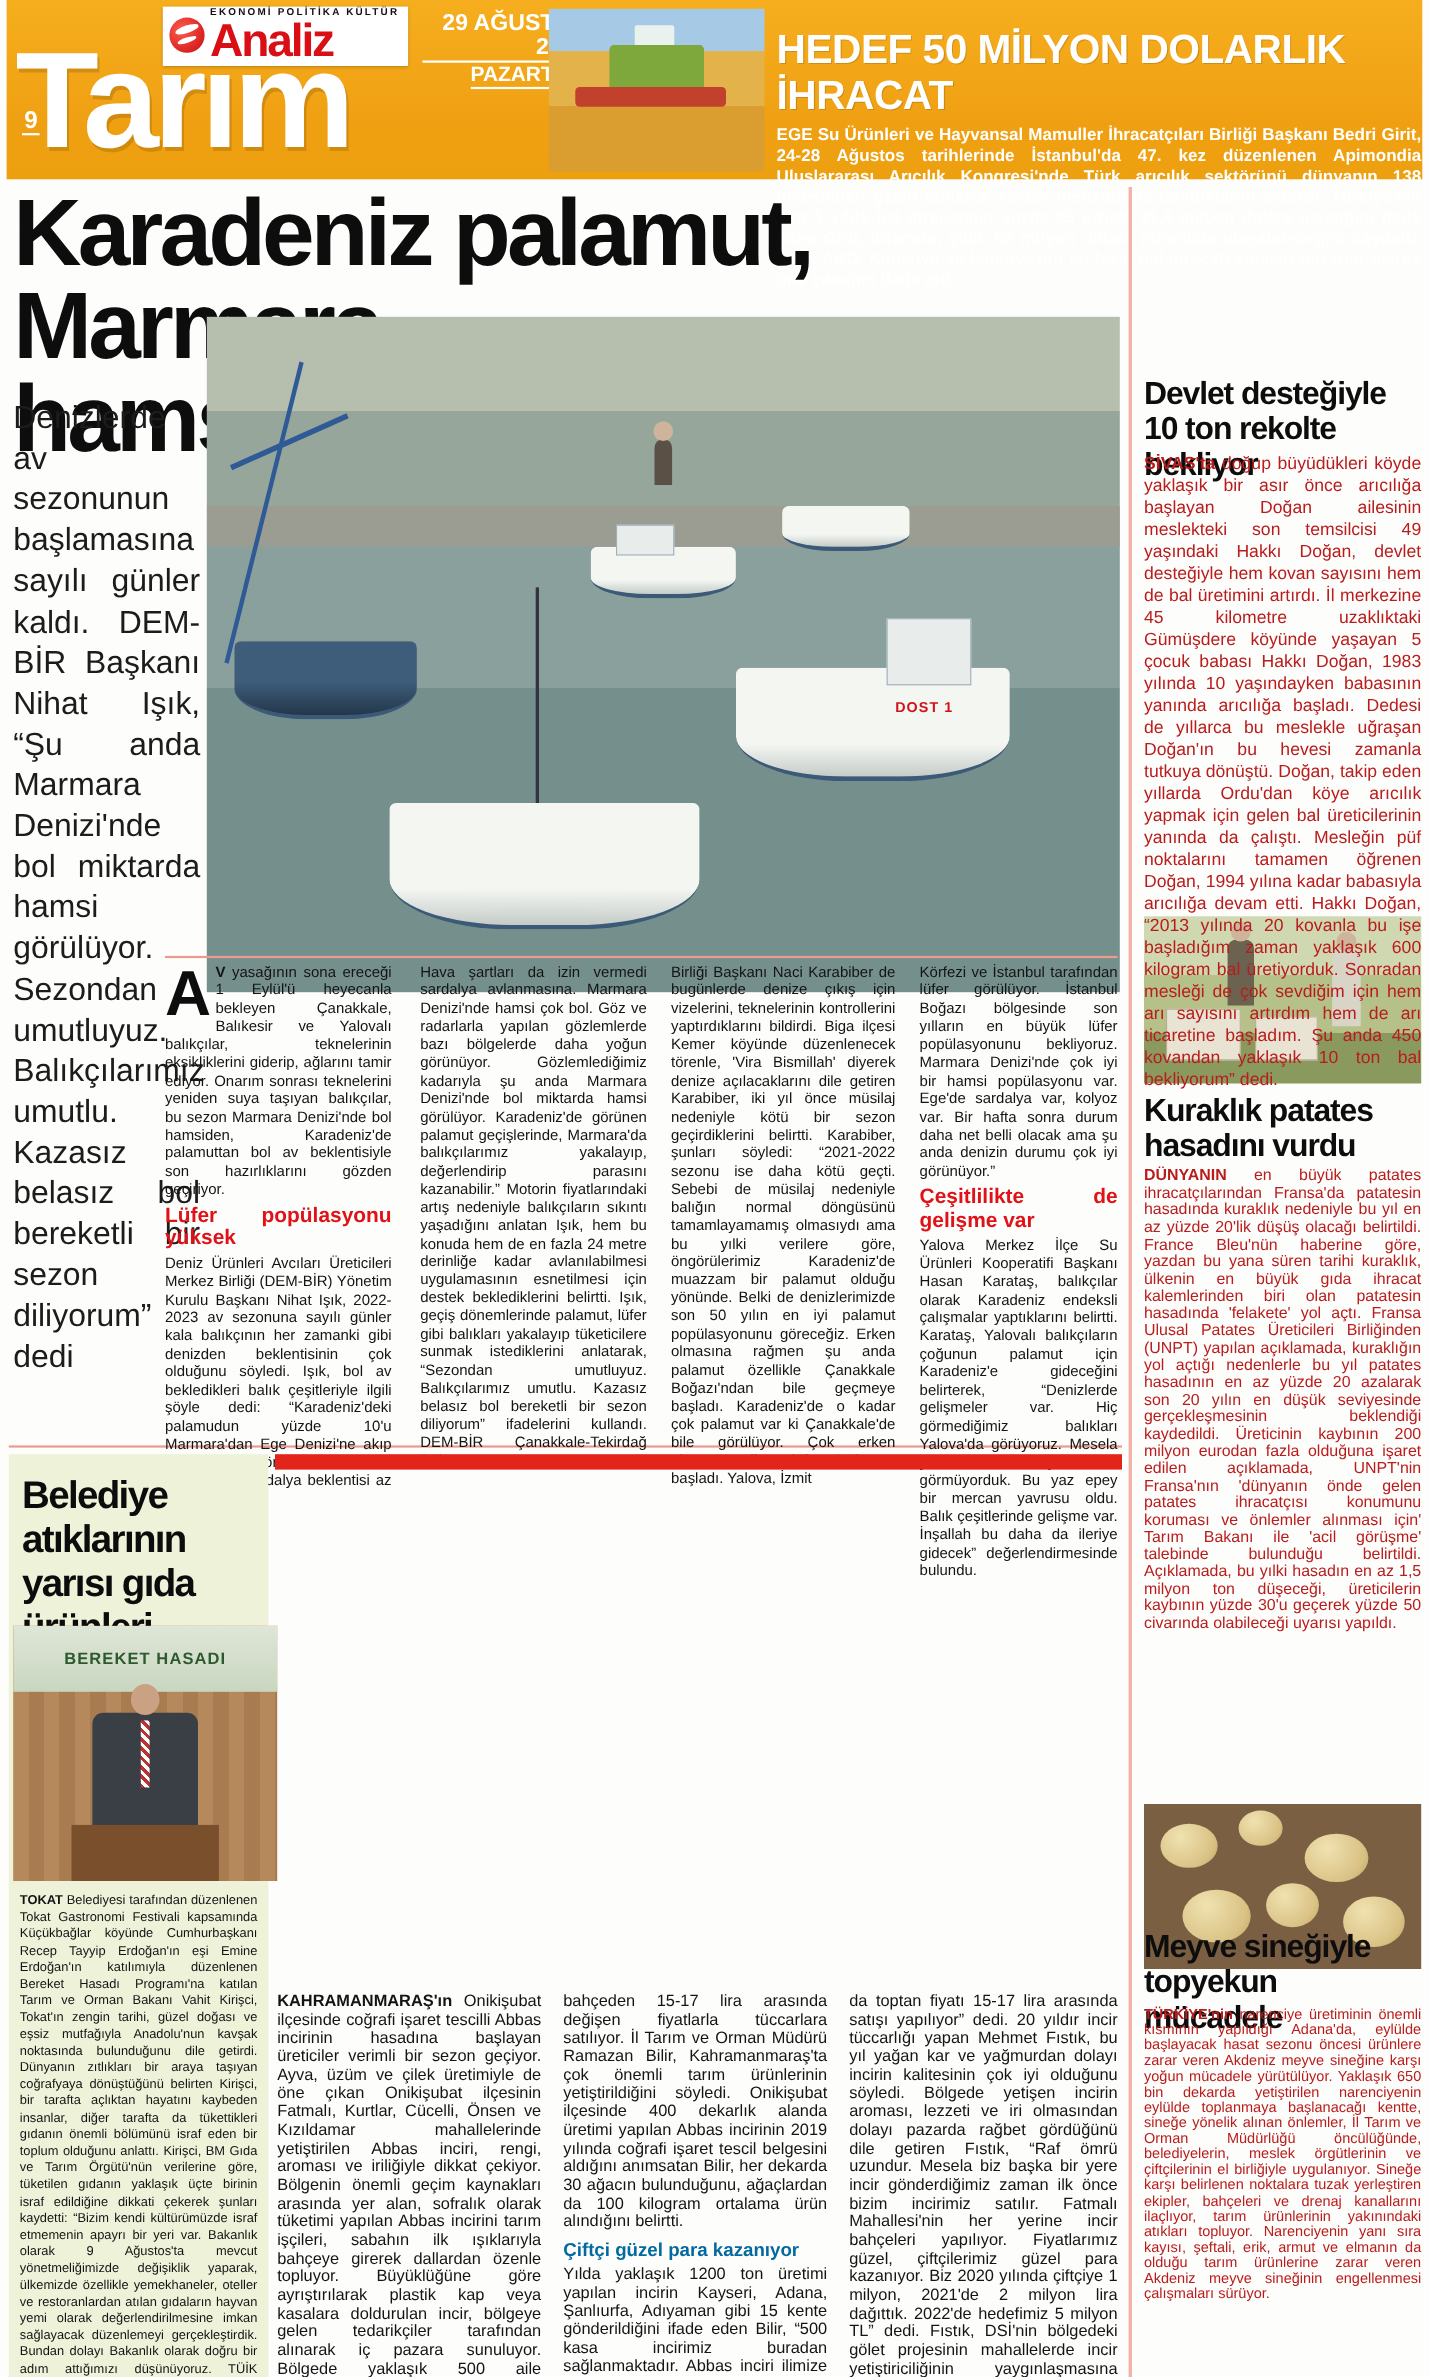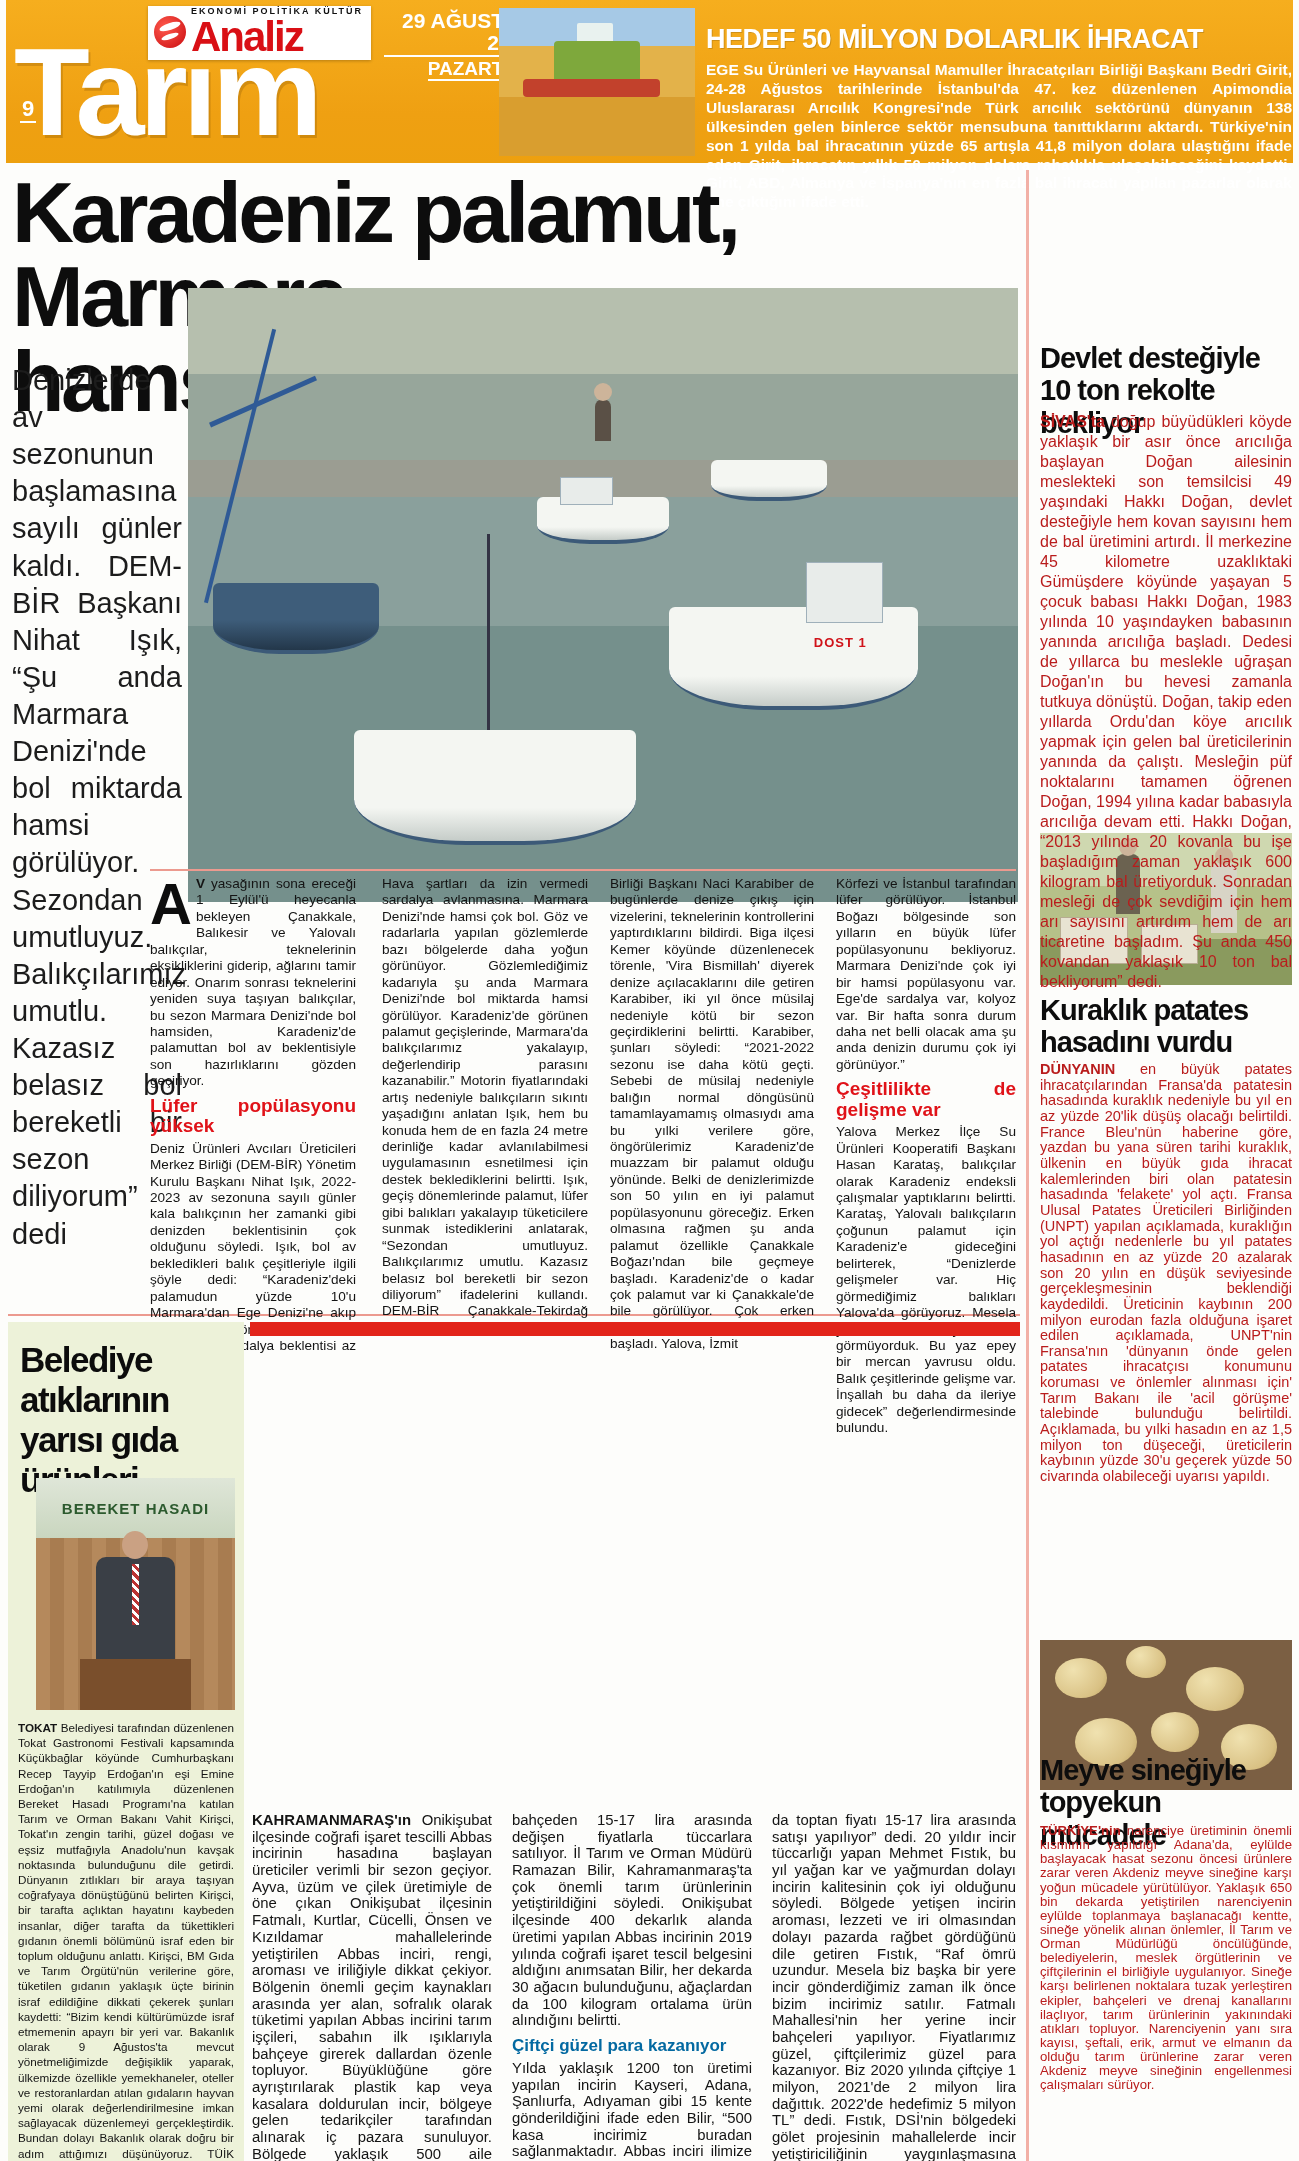--- a/index.html
+++ b/index.html
@@ -14,21 +14,21 @@
   .globe{width:32px;height:32px;border-radius:50%;background:radial-gradient(circle at 35% 35%,#ff5a4d,#c90b0f);
          position:relative;margin-right:5px;}
   .globe:before{content:"";position:absolute;left:5px;top:7px;width:22px;height:7px;background:#fff;border-radius:50%;transform:rotate(-18deg);}
   .globe:after{content:"";position:absolute;left:7px;top:18px;width:18px;height:5px;background:#fff;border-radius:50%;transform:rotate(-18deg);}
   .dateline{color:#fff;font-weight:900;text-align:right;line-height:1.05;}
   .dateline .d1{font-size:21px;border-bottom:2px solid #fff;display:inline-block;padding-bottom:1px;}
   .dateline .d2{font-size:19px;border-bottom:2px solid #fff;display:inline-block;margin-top:2px;}
   .section-title{font-size:124px;font-weight:900;color:#fff;letter-spacing:-5px;line-height:1;
                  text-shadow:2px 3px 0 rgba(120,70,0,.25);}
   .pageno{color:#fff;font-weight:bold;font-size:22px;border-bottom:2px solid #fff;padding:0 2px;}
-  .topstory-title{font-size:27px;font-weight:900;color:#fff;letter-spacing:-0.5px;text-shadow:1px 1px 0 rgba(0,0,0,.15);}
+  .topstory-title{font-size:37px;font-weight:900;color:#fff;letter-spacing:-0.5px;text-shadow:1px 1px 0 rgba(0,0,0,.15);}
   .topstory-body{font-size:15.5px;line-height:1.22;font-weight:bold;color:#fff;text-align:justify;}
   
   .headline{font-size:86px;line-height:.98;font-weight:900;letter-spacing:-3.5px;color:#0d0d0d;}
   .deck{font-size:29px;line-height:1.28;color:#1c1c1c;text-align:justify;}
   .bodytext{font-size:13.6px;line-height:1.21;text-align:justify;color:#141414;}
   .subhead{color:#e01218;font-weight:900;font-size:19px;line-height:1.08;margin:6px 0 4px 0;}
   .dropcap{float:left;font-size:58px;line-height:.82;font-weight:900;padding:4px 4px 0 0;color:#0d0d0d;}
   
   .rail-title{font-size:29px;font-weight:900;line-height:1.12;letter-spacing:-1px;color:#0d0d0d;}
   .rail-body{ text-align:justify;color:#b91c1c;}
@@ -163,21 +163,21 @@
     <div class="spud" style="left:72%;top:56%;width:56px;height:46px;"></div>
   </div>
   <div class="abs rail-title" style="left:1040px;top:994px;width:252px;">Kuraklık patates hasadını vurdu</div>
   <div class="abs rail-body" style="left:1040px;top:1062px;width:252px;height:448px;font-size:14.5px;line-height:1.08;"><b class="lead">DÜNYANIN</b><span> en büyük patates ihracatçılarından Fransa'da patatesin hasadında kuraklık nedeniyle bu yıl en az yüzde 20'lik düşüş olacağı belirtildi. France Bleu'nün haberine göre, yazdan bu yana süren tarihi kuraklık, ülkenin en büyük gıda ihracat kalemlerinden biri olan patatesin hasadında 'felakete' yol açtı. Fransa Ulusal Patates Üreticileri Birliğinden (UNPT) yapılan açıklamada, kuraklığın yol açtığı nedenlerle bu yıl patates hasadının en az yüzde 20 azalarak son 20 yılın en düşük seviyesinde gerçekleşmesinin beklendiği kaydedildi. Üreticinin kaybının 200 milyon eurodan fazla olduğuna işaret edilen açıklamada, UNPT'nin Fransa'nın 'dünyanın önde gelen patates ihracatçısı konumunu koruması ve önlemler alınması için' Tarım Bakanı ile 'acil görüşme' talebinde bulunduğu belirtildi. Açıklamada, bu yılki hasadın en az 1,5 milyon ton düşeceği, üreticilerin kaybının yüzde 30'u geçerek yüzde 50 civarında olabileceği uyarısı yapıldı.</span></div>
 
   <div class="abs rail-title" style="left:1040px;top:1754px;width:252px;">Meyve sineğiyle topyekun mücadele</div>
   <div class="abs rail-body" style="left:1040px;top:1824px;width:252px;height:330px;font-size:13.2px;line-height:1.07;"><b class="lead">TÜRKİYE'nin</b><span> narenciye üretiminin önemli kısmının yapıldığı Adana'da, eylülde başlayacak hasat sezonu öncesi ürünlere zarar veren Akdeniz meyve sineğine karşı yoğun mücadele yürütülüyor. Yaklaşık 650 bin dekarda yetiştirilen narenciyenin eylülde toplanmaya başlanacağı kentte, sineğe yönelik alınan önlemler, İl Tarım ve Orman Müdürlüğü öncülüğünde, belediyelerin, meslek örgütlerinin ve çiftçilerinin el birliğiyle uygulanıyor. Sineğe karşı belirlenen noktalara tuzak yerleştiren ekipler, bahçeleri ve drenaj kanallarını ilaçlıyor, tarım ürünlerinin yakınındaki atıkları topluyor. Narenciyenin yanı sıra kayısı, şeftali, erik, armut ve elmanın da olduğu tarım ürünlerine zarar veren Akdeniz meyve sineğinin engellenmesi çalışmaları sürüyor.</span></div>
 
   <div class="abs greenbox" style="left:8px;top:1322px;width:236px;height:839px;">
     <div class="abs box-heading" style="left:12px;top:18px;width:212px;">Belediye atıklarının yarısı gıda ürünleri</div>
-    <div class="abs photo ph-podium" style="left:28px;top:156px;width:199px;height:232px;">
+    <div class="abs photo ph-podium" style="left:4px;top:156px;width:240px;height:232px;">
       <div class="banner">BEREKET HASADI</div>
       <div class="suit"></div>
       <div class="lectern"></div>
     </div>
     <div class="abs box-body" style="left:10px;top:398px;width:216px;height:430px;"><b class="lead">TOKAT</b><span> Belediyesi tarafından düzenlenen Tokat Gastronomi Festivali kapsamında Küçükbağlar köyünde Cumhurbaşkanı Recep Tayyip Erdoğan'ın eşi Emine Erdoğan'ın katılımıyla düzenlenen Bereket Hasadı Programı'na katılan Tarım ve Orman Bakanı Vahit Kirişci, Tokat'ın zengin tarihi, güzel doğası ve eşsiz mutfağıyla Anadolu'nun kavşak noktasında bulunduğunu dile getirdi. Dünyanın zıtlıkları bir araya taşıyan coğrafyaya dönüştüğünü belirten Kirişci, bir tarafta açlıktan hayatını kaybeden insanlar, diğer tarafta da tükettikleri gıdanın önemli bölümünü israf eden bir toplum olduğunu anlattı. Kirişci, BM Gıda ve Tarım Örgütü'nün verilerine göre, tüketilen gıdanın yaklaşık üçte birinin israf edildiğine dikkati çekerek şunları kaydetti: “Bizim kendi kültürümüzde israf etmemenin apayrı bir yeri var. Bakanlık olarak 9 Ağustos'ta mevcut yönetmeliğimizde değişiklik yaparak, ülkemizde özellikle yemekhaneler, oteller ve restoranlardan atılan gıdaların hayvan yemi olarak değerlendirilmesine imkan sağlayacak düzenlemeyi gerçekleştirdik. Bundan dolayı Bakanlık olarak doğru bir adım attığımızı düşünüyoruz. TÜİK istatistiklerine göre 2020 yılında belediyelerin katı atık miktarı 34,7 milyon ton olurken, bunun 18 milyon tonluk kısmını gıda atıkları oluşturmaktadır.”</span></div>
   </div>
 
   <div class="abs redbar" style="left:250px;top:1322px;width:770px;height:14px;"></div>
 
   <div class="abs abbas-body" style="left:252px;top:1812px;width:240px;height:346px;"><b class="lead">KAHRAMANMARAŞ'ın</b><span> Onikişubat ilçesinde coğrafi işaret tescilli Abbas incirinin hasadına başlayan üreticiler verimli bir sezon geçiyor. Ayva, üzüm ve çilek üretimiyle de öne çıkan Onikişubat ilçesinin Fatmalı, Kurtlar, Cücelli, Önsen ve Kızıldamar mahallelerinde yetiştirilen Abbas inciri, rengi, aroması ve iriliğiyle dikkat çekiyor. Bölgenin önemli geçim kaynakları arasında yer alan, sofralık olarak tüketimi yapılan Abbas incirini tarım işçileri, sabahın ilk ışıklarıyla bahçeye girerek dallardan özenle topluyor. Büyüklüğüne göre ayrıştırılarak plastik kap veya kasalara doldurulan incir, bölgeye gelen tedarikçiler tarafından alınarak iç pazara sunuluyor. Bölgede yaklaşık 500 aile tarafından yetiştirilen, 1200 ton rekolte öngörülen incir,</span></div>

